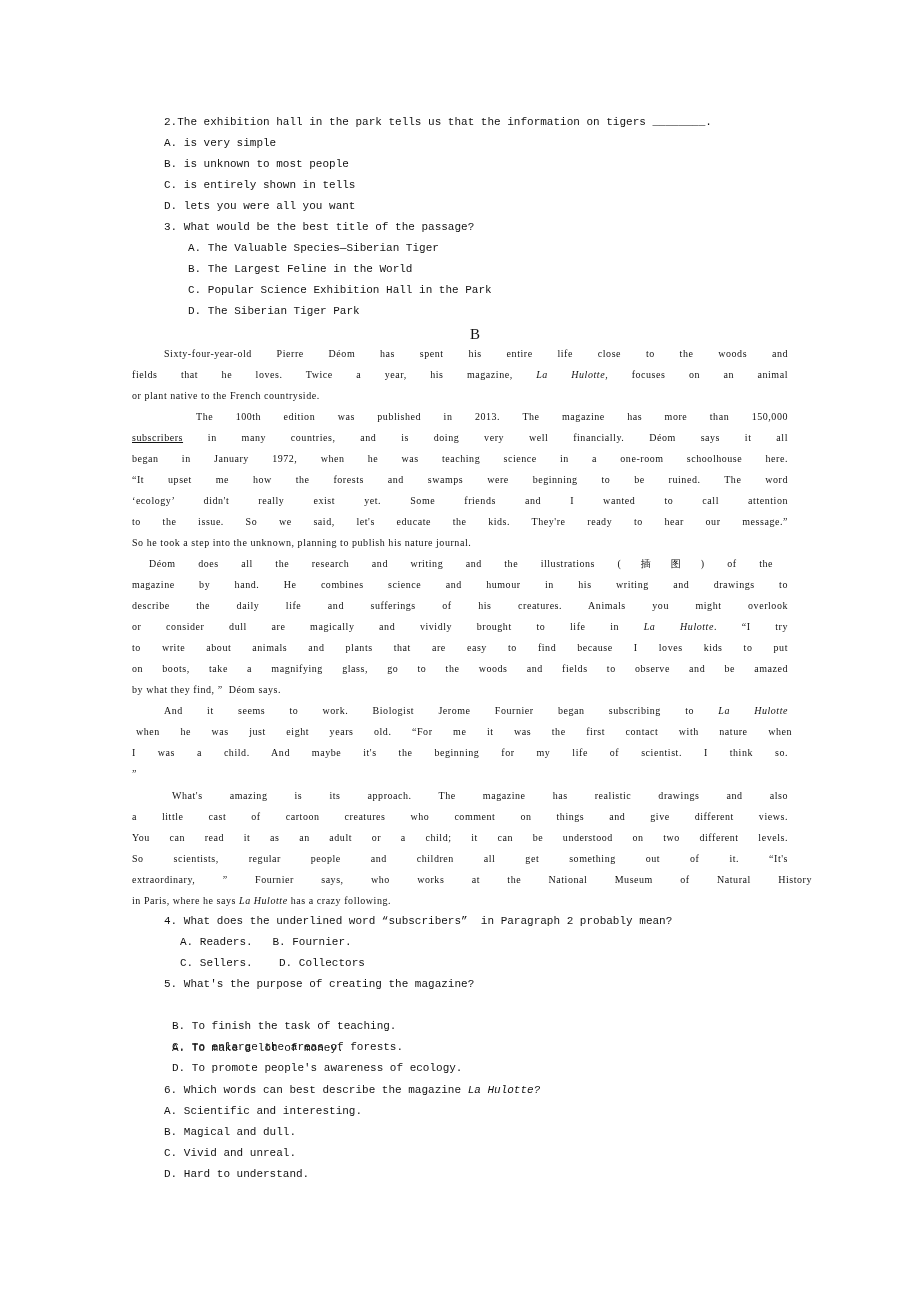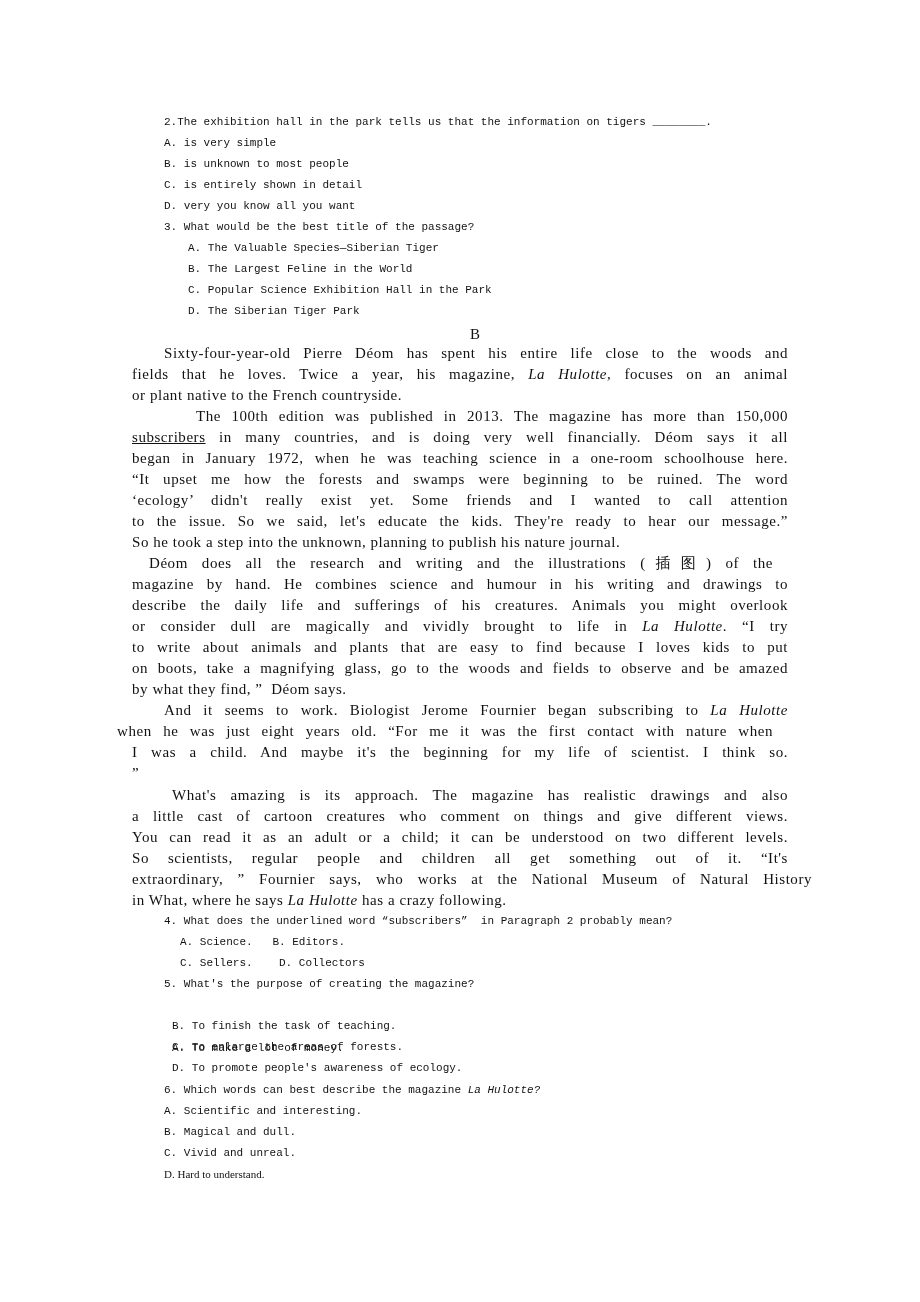--- a/index.html
+++ b/index.html
@@ -1,36 +1,36 @@
 <!DOCTYPE html>
 <html><head>
 <meta charset="utf-8">
 <style>
   html, body { margin: 0; padding: 0; background: #ffffff; }
   body { width: 920px; height: 1302px; position: relative; overflow: hidden;
          font-family: "Liberation Serif", "DejaVu Serif", serif; color: #111; }
   .page { position: absolute; left: 0; top: 0; width: 920px; height: 1302px; }
-  .ln { position: absolute; font-size: 15px; line-height: 21px; white-space: pre; letter-spacing: 0.55px; }
+  .ln { position: absolute; font-size: 10px; line-height: 21px; white-space: pre; letter-spacing: 0.55px; }
   .mono { font-family: "Liberation Mono", "DejaVu Sans Mono", monospace; letter-spacing: 0; font-size: 11px; }
   .just { text-align: justify; text-align-last: justify; white-space: normal; }
   .it { font-style: italic; }
   .ul { text-decoration: underline; }
   .section-heading { position: absolute; left: 470px; top: 324px; font-size: 15px; line-height: 21px; }
 </style>
 </head>
 <body>
 
 <div class="page">
 
   <div>
     <div class="ln mono" style="left:164px;top:112px;">2.The exhibition hall in the park tells us that the information on tigers ________.</div>
     <div class="ln mono" style="left:164px;top:133px;">A. is very simple</div>
     <div class="ln mono" style="left:164px;top:154px;">B. is unknown to most people</div>
-    <div class="ln mono" style="left:164px;top:175px;">C. is entirely shown in detail</div>
-    <div class="ln mono" style="left:164px;top:196px;">D. very you know all you want</div>
+    <div class="ln mono" style="left:164px;top:175px;">C. is entirely shown in tells</div>
+    <div class="ln mono" style="left:164px;top:196px;">D. lets you were all you want</div>
   </div>
 
   <div>
     <div class="ln mono" style="left:164px;top:217px;">3. What would be the best title of the passage?</div>
     <div class="ln mono" style="left:188px;top:238px;">A. The Valuable Species—Siberian Tiger</div>
     <div class="ln mono" style="left:188px;top:259px;">B. The Largest Feline in the World</div>
     <div class="ln mono" style="left:188px;top:280px;">C. Popular Science Exhibition Hall in the Park</div>
     <div class="ln mono" style="left:188px;top:301px;">D. The Siberian Tiger Park</div>
   </div>
 
@@ -52,47 +52,47 @@
 
     <div class="ln just" style="left:149px;top:553px;width:624px;">Déom does all the research and writing and the illustrations (插图)  of the</div>
     <div class="ln just" style="left:132px;top:574px;width:656px;">magazine by hand. He combines science and humour in his writing and drawings to</div>
     <div class="ln just" style="left:132px;top:595px;width:656px;">describe the daily life and sufferings of his creatures. Animals you might overlook</div>
     <div class="ln just" style="left:132px;top:616px;width:656px;"><span>or consider dull are magically and vividly brought to life in </span><span class="it">La Hulotte</span><span>.  “I try</span></div>
     <div class="ln just" style="left:132px;top:637px;width:656px;">to write about animals and plants that are easy to find because I loves kids to put</div>
     <div class="ln just" style="left:132px;top:658px;width:656px;">on boots, take a magnifying glass, go to the woods and fields to observe and be amazed</div>
     <div class="ln" style="left:132px;top:679px;">by what they find, ”  Déom says.</div>
 
     <div class="ln just" style="left:164px;top:700px;width:624px;"><span>And it seems to work. Biologist Jerome Fournier began subscribing to </span><span class="it">La Hulotte</span></div>
-    <div class="ln just" style="left:117px;top:721px;width:656px;">when he was just eight years old.  “For me it was the first contact with nature when</div>
+    <div class="ln just" style="left:136px;top:721px;width:656px;">when he was just eight years old.  “For me it was the first contact with nature when</div>
     <div class="ln just" style="left:132px;top:742px;width:656px;">I was a child. And maybe it's the beginning for my life of scientist. I think so.</div>
     <div class="ln" style="left:132px;top:763px;">”</div>
 
     <div class="ln just" style="left:172px;top:785px;width:616px;">What's amazing is its approach. The magazine has realistic drawings and also</div>
     <div class="ln just" style="left:132px;top:806px;width:656px;">a little cast of cartoon creatures who comment on things and give different views.</div>
     <div class="ln just" style="left:132px;top:827px;width:656px;">You can read it as an adult or a child; it can be understood on two different levels.</div>
     <div class="ln just" style="left:132px;top:848px;width:656px;">So scientists, regular people and children all get something out of it.  “It's</div>
     <div class="ln just" style="left:132px;top:869px;width:680px;">extraordinary, ”  Fournier says, who works at the National Museum of Natural History</div>
-    <div class="ln" style="left:132px;top:890px;"><span>in What, where he says </span><span class="it">La Hulotte</span><span> has a crazy following.</span></div>
+    <div class="ln" style="left:132px;top:890px;"><span>in Paris, where he says </span><span class="it">La Hulotte</span><span> has a crazy following.</span></div>
   </div>
 
   <div>
     <div class="ln mono" style="left:164px;top:911px;">4. What does the underlined word “subscribers”  in Paragraph 2 probably mean?</div>
-    <div class="ln mono" style="left:180px;top:932px;">A. Science.   B. Editors.</div>
+    <div class="ln mono" style="left:180px;top:932px;">A. Readers.   B. Fournier.</div>
     <div class="ln mono" style="left:180px;top:953px;">C. Sellers.    D. Collectors</div>
   </div>
 
   <div>
     <div class="ln mono" style="left:164px;top:974px;">5. What's the purpose of creating the magazine?</div>
     <div class="ln mono" style="left:172px;top:995px;margin-top:43px;">A. To make a lot of money.</div>
     <div class="ln mono" style="left:172px;top:1016px;">B. To finish the task of teaching.</div>
     <div class="ln mono" style="left:172px;top:1037px;">C. To enlarge the areas of forests.</div>
     <div class="ln mono" style="left:172px;top:1058px;">D. To promote people's awareness of ecology.</div>
   </div>
 
   <div>
     <div class="ln mono" style="left:164px;top:1080px;"><span>6. Which words can best describe the magazine </span><span class="it">La Hulotte?</span></div>
     <div class="ln mono" style="left:164px;top:1101px;">A. Scientific and interesting.</div>
     <div class="ln mono" style="left:164px;top:1122px;">B. Magical and dull.</div>
     <div class="ln mono" style="left:164px;top:1143px;">C. Vivid and unreal.</div>
-    <div class="ln mono" style="left:164px;top:1164px;font-family:Liberation Serif, serif;">D. Hard to understand.</div>
+    <div class="ln mono" style="left:164px;top:1164px;">D. Hard to understand.</div>
   </div>
 
 </div>
 
 </body></html>

